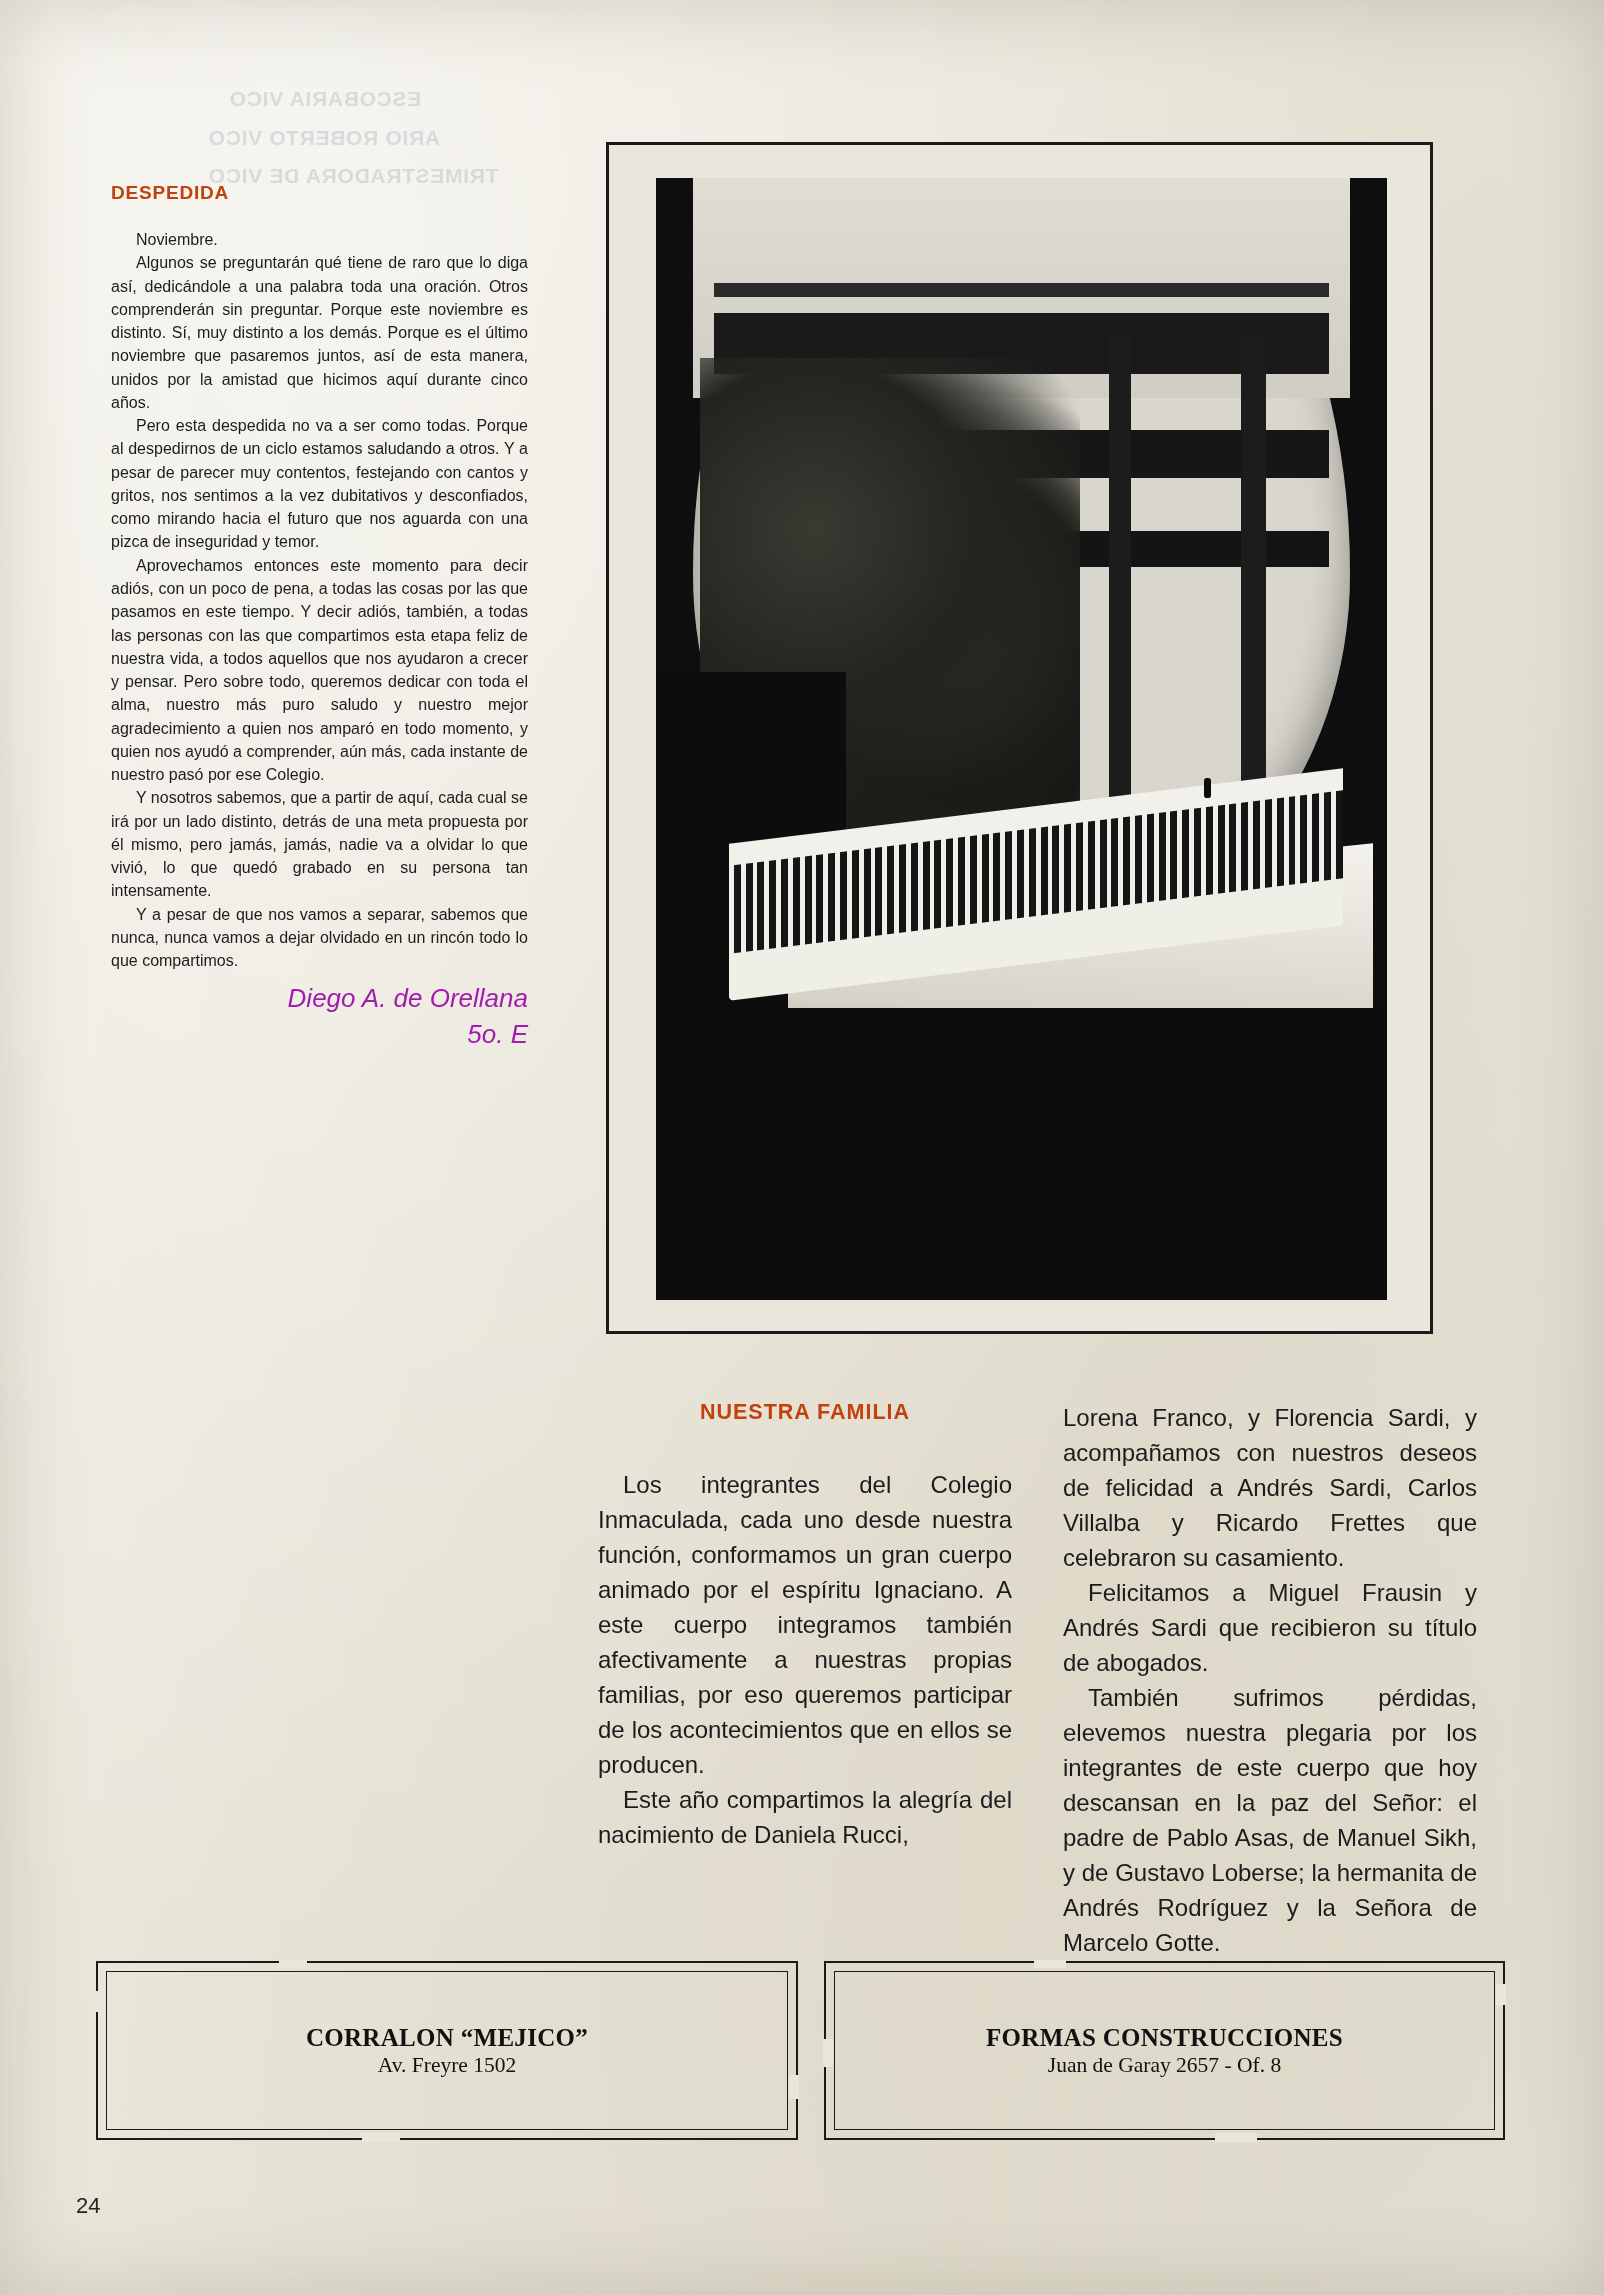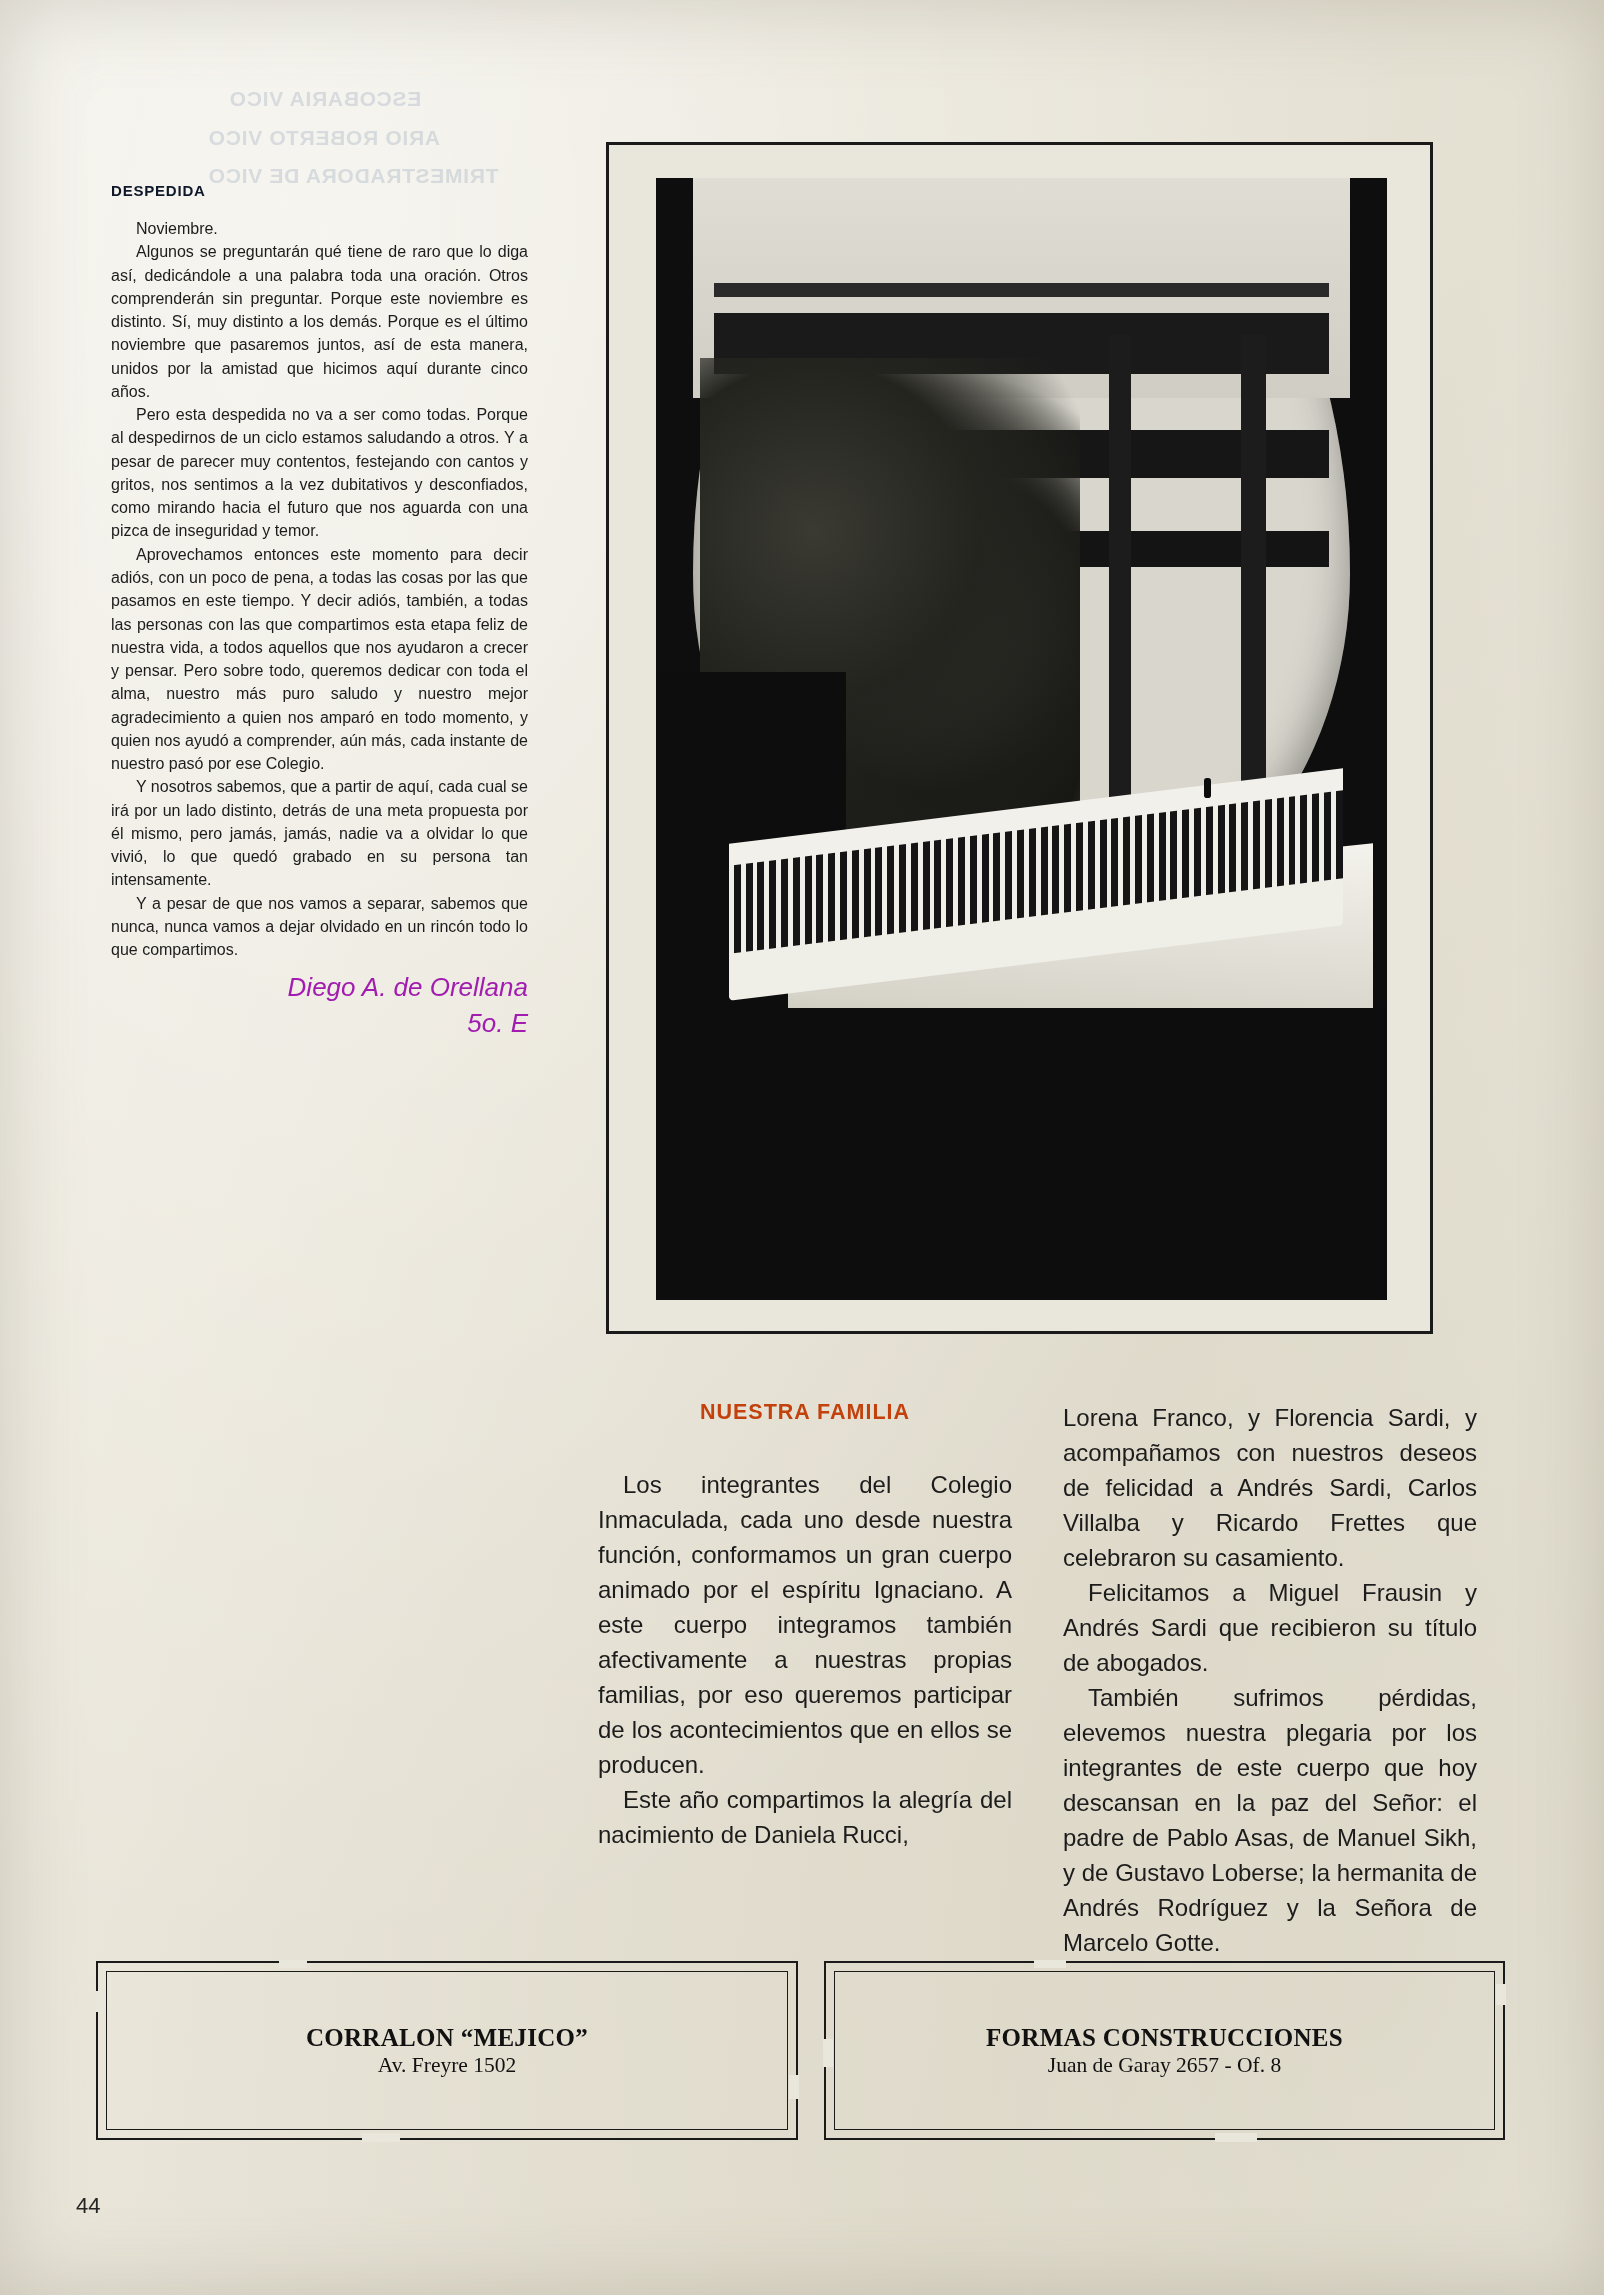--- a/index.html
+++ b/index.html
@@ -53,25 +53,25 @@
   }
 
   
   .col-left {
     position: absolute;
     left: 111px;
     top: 182px;
     width: 417px;
   }
   .article-title {
-    font-size: 15px;
+    font-size: 19px;
     font-weight: bold;
     letter-spacing: 0.8px;
-    color: #0f172a;
-    margin-bottom: 18px;
+    color: #c2410c;
+    margin-bottom: 24px;
   }
   .body-text {
     font-size: 16px;
     line-height: 1.455;
     color: #1c1c1c;
     text-align: justify;
     text-justify: inter-word;
     hyphens: none;
   }
   .body-text p {
@@ -371,18 +371,18 @@
       <div class="ad-inner">
         <div class="ad-title">FORMAS CONSTRUCCIONES</div>
         <div class="ad-sub">Juan de Garay 2657 - Of. 8</div>
       </div>
       <div class="tick" style="left:-2.8px; top:76px; width:9.7px; height:28px;"></div>
       <div class="tick" style="left:208px; top:-3.5px; width:32px; height:8.3px;"></div>
       <div class="tick" style="right:-2.8px; top:21px; width:9.7px; height:21px;"></div>
       <div class="tick" style="left:389px; bottom:-3.5px; width:42px; height:8.3px;"></div>
     </div>
 
-    <div class="page-number">44</div>
+    <div class="page-number">24</div>
   </div>
 
   <div class="edge-shadow"></div>
 </div>
 
 
 </body></html>

